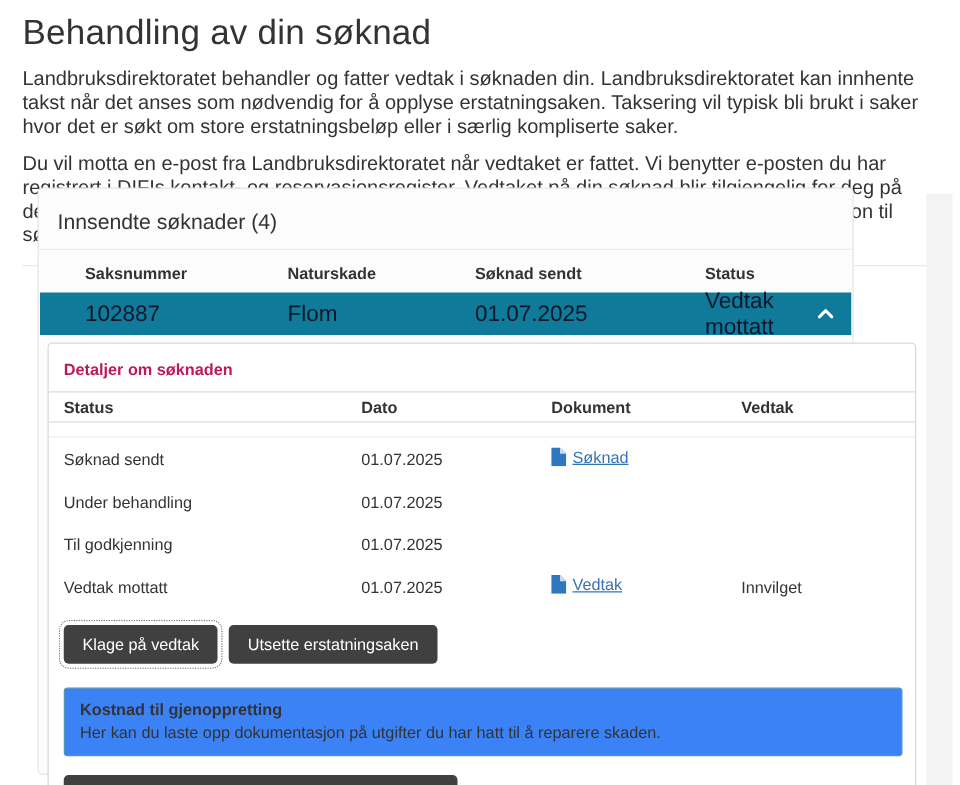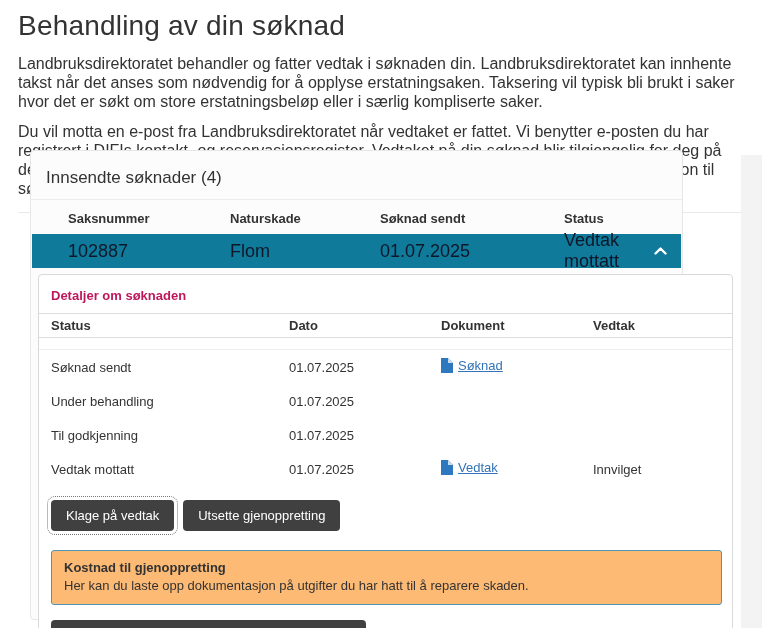--- a/index.html
+++ b/index.html
@@ -49,21 +49,21 @@
 
   
   .btn { display:inline-block; background:#404040; color:#fff; font-size:13px;
          font-family:"Liberation Sans", sans-serif; border:none; border-radius:4px;
          padding:8px 15px; cursor:pointer; }
   .btn-row { padding:14px 0 0 12px; display:flex; gap:9px; align-items:center; }
   .btn-focus { outline:1px dotted #767676; outline-offset:3px; }
 
   
   .info-box { margin:19px 10px 0 12px; border:1px solid #4e96b8; border-radius:3px;
-              padding:9px 12px 11px 12px; background:#fdba74; }
+              padding:9px 12px 11px 12px; background:#3b82f6; }
   .info-box .ib-title { font-size:13px; font-weight:bold; color:#333; margin-bottom:3px; }
   .info-box .ib-text { font-size:13px; color:#333; }
 
   .bottom-btn-wrap { padding:15px 0 0 12px; }
 </style>
 </head>
 <body>
 
 <div class="intro">
   <h1>Behandling av din søknad</h1>
@@ -146,21 +146,21 @@
               <path d="M7 0 l5 5 h-5 z" fill="#c9ddf2"></path>
             </svg>
         </span>
         <a class="doc-link">Vedtak</a>
       </div>
       <div class="det-col-4">Innvilget</div>
     </div>
 
     <div class="btn-row">
       <button class="btn btn-focus">Klage på vedtak</button>
-      <button class="btn">Utsette gjenoppretting</button>
+      <button class="btn">Utsette erstatningsaken</button>
     </div>
 
     <div class="info-box">
       <div class="ib-title">Kostnad til gjenoppretting</div>
       <div class="ib-text">Her kan du laste opp dokumentasjon på utgifter du har hatt til å reparere skaden.</div>
     </div>
 
     <div class="bottom-btn-wrap">
       <button class="btn">Se vedlegg og last opp dokumentasjon av utgifter</button>
     </div>

